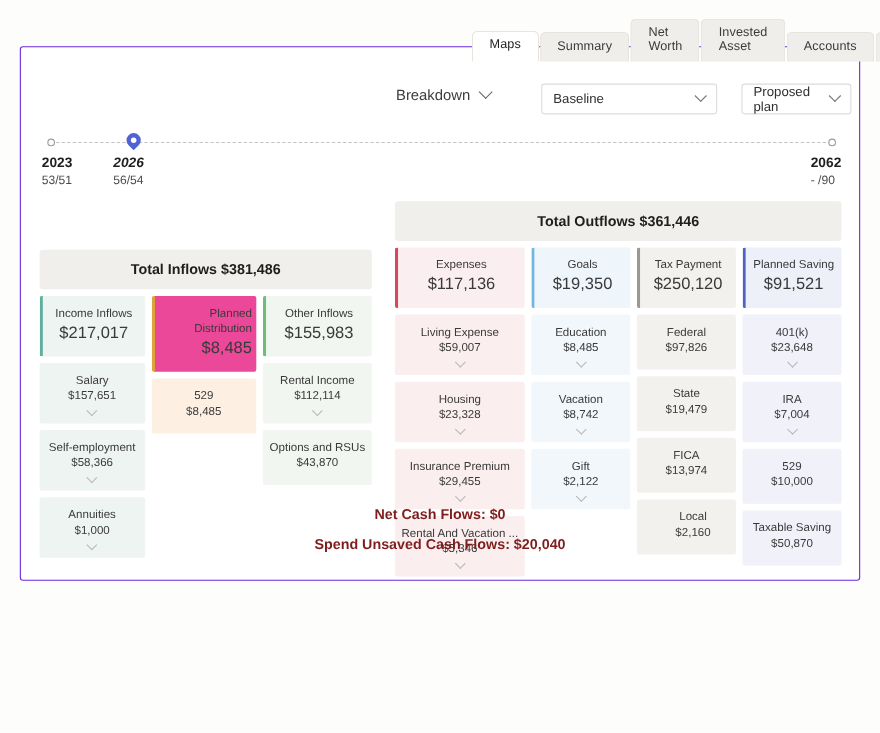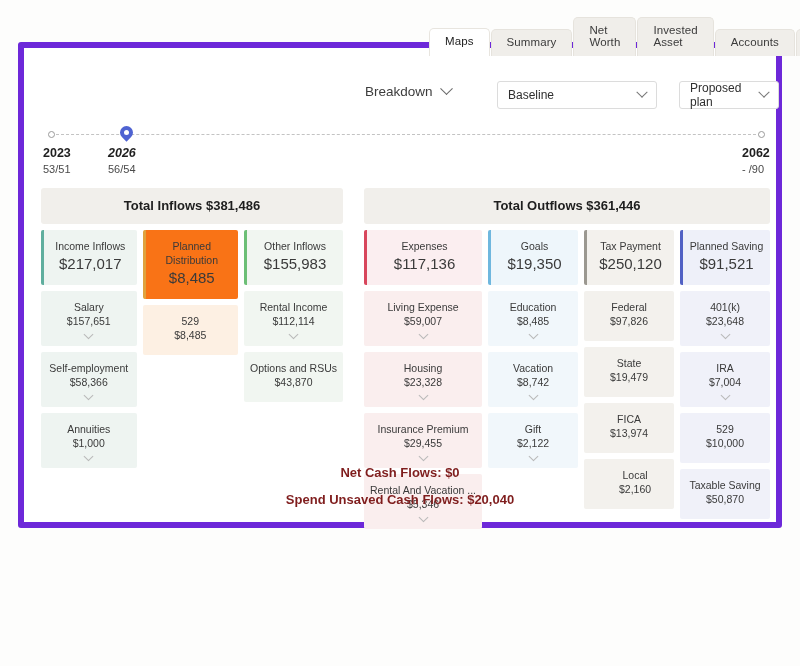--- a/index.html
+++ b/index.html
@@ -45,21 +45,21 @@
   }
 
   
   .panel {
     position: absolute;
     left: 18px;
     top: 42px;
     width: 764px;
     height: 486px;
     background: #ffffff;
-    border: 6px solid #6d28d9;
+    border: 1px solid #6d28d9;
     border-radius: 3px;
   }
 
   
   .controls {
     position: absolute;
     top: 32px;
     left: 0;
     width: 100%;
     height: 30px;
@@ -159,21 +159,21 @@
     color: #4a4a4a;
     top: 37px;
   }
   #y-start  { left: 19px; }  #s-start { left: 19px; }
   #y-mid    { left: 84px; font-style: italic; }  #s-mid   { left: 84px; }
   #y-end    { left: 718px; } #s-end   { left: 718px; }
 
   
   .flows { position: absolute; top: 140px; left: 0; width: 100%; }
   .section { position: absolute; top: 0; }
-  #inflows  { left: 17px;  width: 302px; }
+  #inflows  { left: 17px;  width: 302px; margin-top: 44px; }
   #outflows { left: 340px; width: 406px; }
 
   .sec-head {
     background: #f1efeb;
     border-radius: 3px;
     text-align: center;
     font-size: 13px;
     font-weight: bold;
     color: #1e1e1e;
     padding: 10px 0 11px 0;
@@ -295,21 +295,21 @@
               <div class="v">$58,366</div>
               <span class="x"></span>
             </div>
             <div class="item" style="background: rgb(238, 244, 241);">
               <div class="t">Annuities</div>
               <div class="v">$1,000</div>
               <span class="x"></span>
             </div>
           </div>
           <div class="col">
-            <div class="cat" style="background: #f97316; border-left-color: rgb(224, 162, 61);">
+            <div class="cat" style="background: #ec4899; border-left-color: rgb(224, 162, 61); text-align: right;">
               <div class="t">Planned Distribution</div>
               <div class="v">$8,485</div>
             </div>
             <div class="item noexp" style="background: rgb(253, 240, 227);">
               <div class="t">529</div>
               <div class="v">$8,485</div>
             </div>
           </div>
           <div class="col">
             <div class="cat" style="background: rgb(241, 246, 241); border-left-color: rgb(108, 191, 118);">

